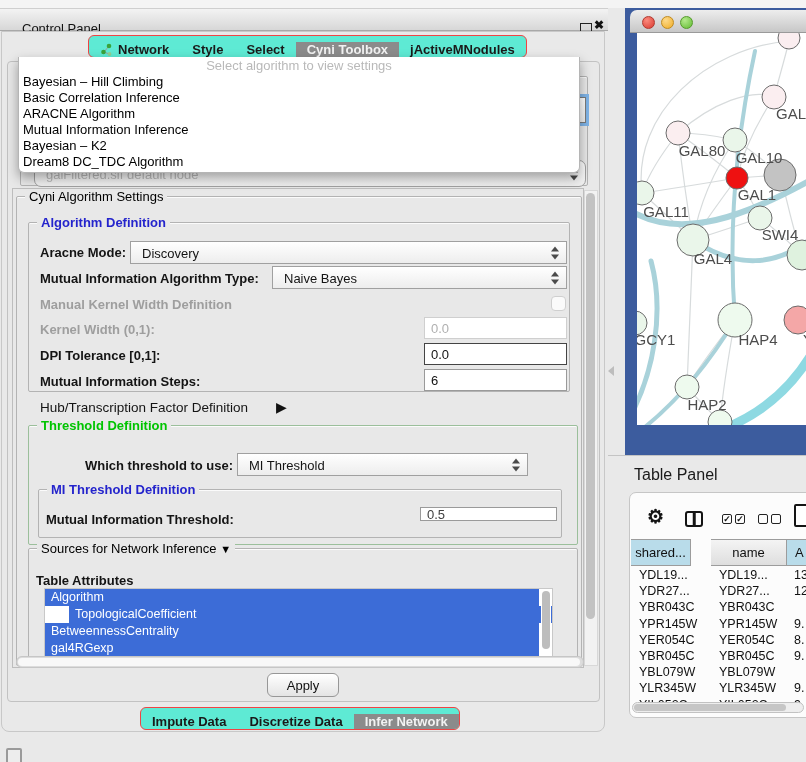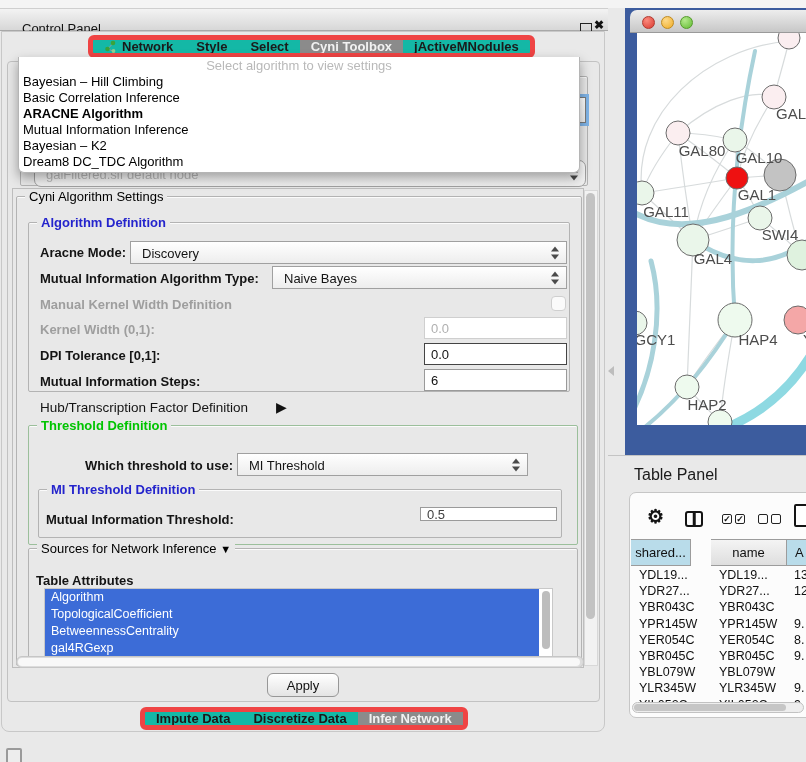--- a/index.html
+++ b/index.html
@@ -16,32 +16,32 @@
     background:linear-gradient(#f3f3f3,#d7d7d7);
     border-top:1px solid #cfcfcf;border-bottom:1px solid #a8a8a8;box-sizing:border-box}
   #cp-title{left:22px;top:12px;font-size:13px;color:#111}
   .winbtn-square{left:580px;top:14px;width:10px;height:9px;border:1.5px solid #222}
   .winbtn-x{left:594px;top:9px;font-size:12px;font-weight:700;color:#111}
   #cp-outer{left:1px;top:31px;width:604px;height:701px;background:#e9e9e9;
     border:1px solid #c8c8c8;border-radius:0 0 8px 8px;box-sizing:border-box}
   #cp-card{left:7px;top:61px;width:593px;height:641px;background:#e8e8e8;
     border:1px solid #c2c2c2;border-radius:4px;box-sizing:border-box}
   
-  .tabbar{position:absolute;display:flex;align-items:center;height:23px;background:#14b8a6;
-    border:5px solid #ef4444;border-radius:6px;overflow:hidden;box-sizing:border-box;z-index:6}
+  .tabbar{position:absolute;display:flex;align-items:flex-end;height:23px;background:#5eead4;
+    border:1px solid #ef4444;border-radius:6px;overflow:hidden;box-sizing:border-box;z-index:6}
   .tab{display:flex;align-items:center;padding:0 11px;font-size:13px;font-weight:600;color:#1a1a1a;white-space:nowrap}
   .tab.sel{background:#8b8b8b;color:#f2f2f2}
   .tabsep{width:1px;background:#c6c6c6;margin:4px 0}
   
   #algo-popup{left:18px;top:57px;width:560px;height:115px;background:#fff;
     border:1px solid #b5b5b5;border-top:none;border-radius:0 0 6px 6px;
     box-shadow:0 5px 12px rgba(0,0,0,.35);z-index:20;overflow:hidden}
   #algo-popup .ph{color:#b9b9b9;text-align:center;font-size:13px;line-height:17px}
   #algo-popup .it{font-size:13px;line-height:16px;padding-left:4px;color:#000}
-  #algo-popup .it.bold{font-weight:700}
+  #algo-popup .it.bold{font-weight:400}
   
   .gbox{position:absolute;border:1px solid #b3b3b3;border-radius:2px;
     box-shadow:inset 0 1px 0 rgba(255,255,255,.8);box-sizing:border-box}
   .gtitle{position:absolute;top:-8px;left:8px;background:#e8e8e8;padding:0 4px;font-size:13px;white-space:nowrap}
   .combo{position:absolute;background:linear-gradient(#ffffff,#ededed);
     border:1px solid #a0a0a0;border-radius:0;font-size:13px;color:#141414;
     box-sizing:border-box;white-space:nowrap;overflow:hidden}
   .combo .cv{position:absolute;left:11px;top:50%;transform:translateY(-50%)}
   .stepper{position:absolute;right:7px;top:50%;width:8px;height:13px;transform:translateY(-50%)}
   .stepper::before{content:"";position:absolute;top:0;left:0;
@@ -221,21 +221,21 @@
 <div class="gbox" style="left:28px;top:548px;width:550px;height:116px;z-index:3">
   <span class="gtitle">
     <span>Sources for Network Inference</span>
     <span style="font-size:11px">▼</span>
   </span>
 </div>
 <span class="lbl b" style="left:36px;top:573px;z-index:4">Table Attributes</span>
 <div class="abs" id="attr-list" style="z-index:4">
   <div id="attr-items">
       <div class="attr" style="background: rgb(60, 108, 215);">Algorithm</div>
-      <div class="attr" style="background: rgb(60, 108, 215);">TopologicalCoefficient</div>
+      <div class="attr" style="background: rgb(60, 108, 215); margin-left: 24px;">TopologicalCoefficient</div>
       <div class="attr" style="background: rgb(60, 108, 215);">BetweennessCentrality</div>
       <div class="attr" style="background: rgb(60, 108, 215);">gal4RGexp</div>
     </div>
 </div>
 <div class="abs" id="attr-vsb" style="z-index:5"></div>
 <div class="abs" id="attr-vthumb" style="z-index:6"></div>
 
 <div class="abs" id="h-scroll" style="z-index:5"></div>
 <div class="abs" id="h-thumb" style="z-index:6"></div>
 <div class="abs" id="v-scroll" style="z-index:5"></div>

